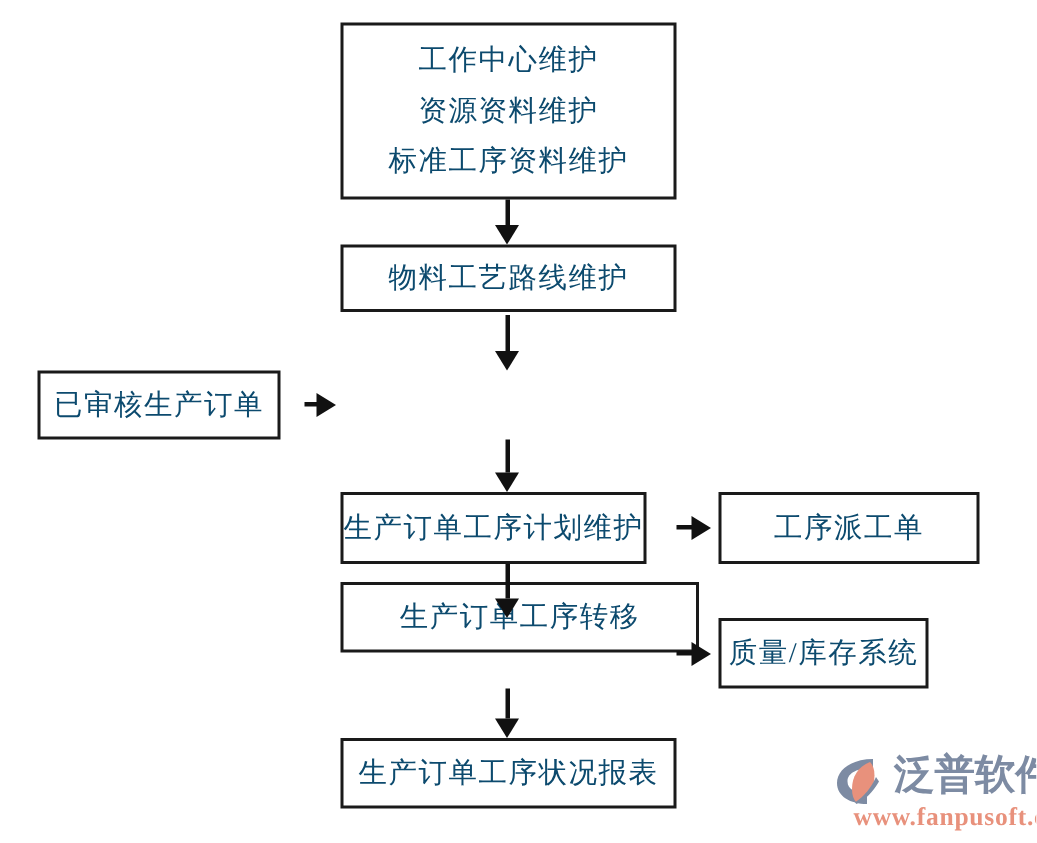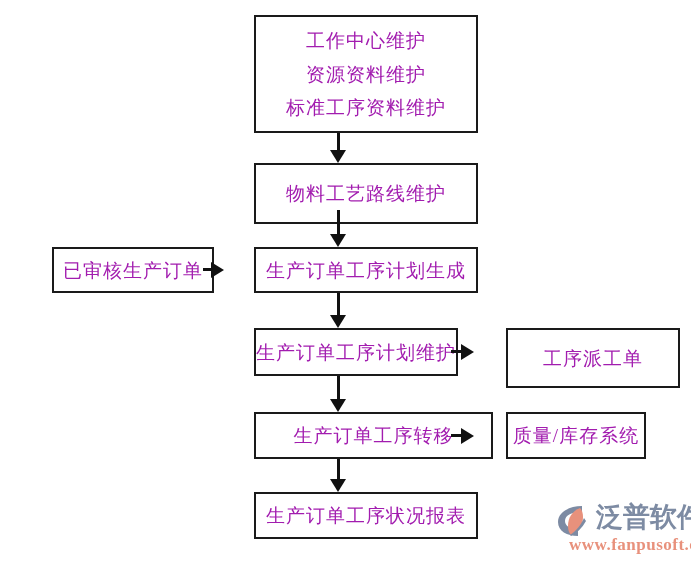--- a/index.html
+++ b/index.html
@@ -17,43 +17,42 @@
   }
   .node {
     position: absolute;
     box-sizing: border-box;
     border: 2px solid #1a1a1a;
     background: #ffffff;
     display: flex;
     flex-direction: column;
     align-items: center;
     justify-content: center;
-    color: #a21caf;
+    color: #0c4a6e;
     font-size: 19px;
     line-height: 1.0;
     letter-spacing: 1px;
     text-align: center;
-    margin-left: 27px;
   }
   .node .line {
     display: block;
     white-space: nowrap;
   }
   .node.multi { justify-content: space-evenly; }
   .node.multi .line { padding: 1px 0; }
 
   
   #node-master   { left: 227px; top: 15px;  width: 224px; height: 118px; }
-  #node-routing  { left: 227px; top: 163px; width: 224px; height: 61px;  }
+  #node-routing  { left: 227px; top: 163px; width: 224px; height: 45px;  }
   #node-generate { left: 227px; top: 247px; width: 224px; height: 46px;  }
   #node-maintain { left: 227px; top: 328px; width: 204px; height: 48px;  }
-  #node-transfer { left: 227px; top: 412px; width: 239px; height: 47px;  }
+  #node-transfer { left: 227px; top: 388px; width: 239px; height: 47px;  }
   #node-report   { left: 227px; top: 492px; width: 224px; height: 47px;  }
   #node-approved { left: 25px;  top: 247px; width: 162px; height: 46px;  }
-  #node-dispatch { left: 479px; top: 328px; width: 174px; height: 60px;  }
+  #node-dispatch { left: 479px; top: 328px; width: 174px; height: 48px;  }
   #node-qms      { left: 479px; top: 412px; width: 140px; height: 47px;  }
 
   
   .conn-v {
     position: absolute;
     width: 3px;
     background: #111111;
     left: 337px;
   }
   .conn-h {
@@ -150,23 +149,20 @@
   <div class="node multi" id="node-master">
     <span class="line">工作中心维护</span>
     <span class="line">资源资料维护</span>
     <span class="line">标准工序资料维护</span>
   </div>
 
   <div class="node" id="node-routing">
     <span class="line">物料工艺路线维护</span>
   </div>
 
-  <div class="node" id="node-generate">
-    <span class="line">生产订单工序计划生成</span>
-  </div>
 
   <div class="node" id="node-maintain">
     <span class="line">生产订单工序计划维护</span>
   </div>
 
   <div class="node" id="node-transfer">
     <span class="line">生产订单工序转移</span>
   </div>
 
   <div class="node" id="node-report">

